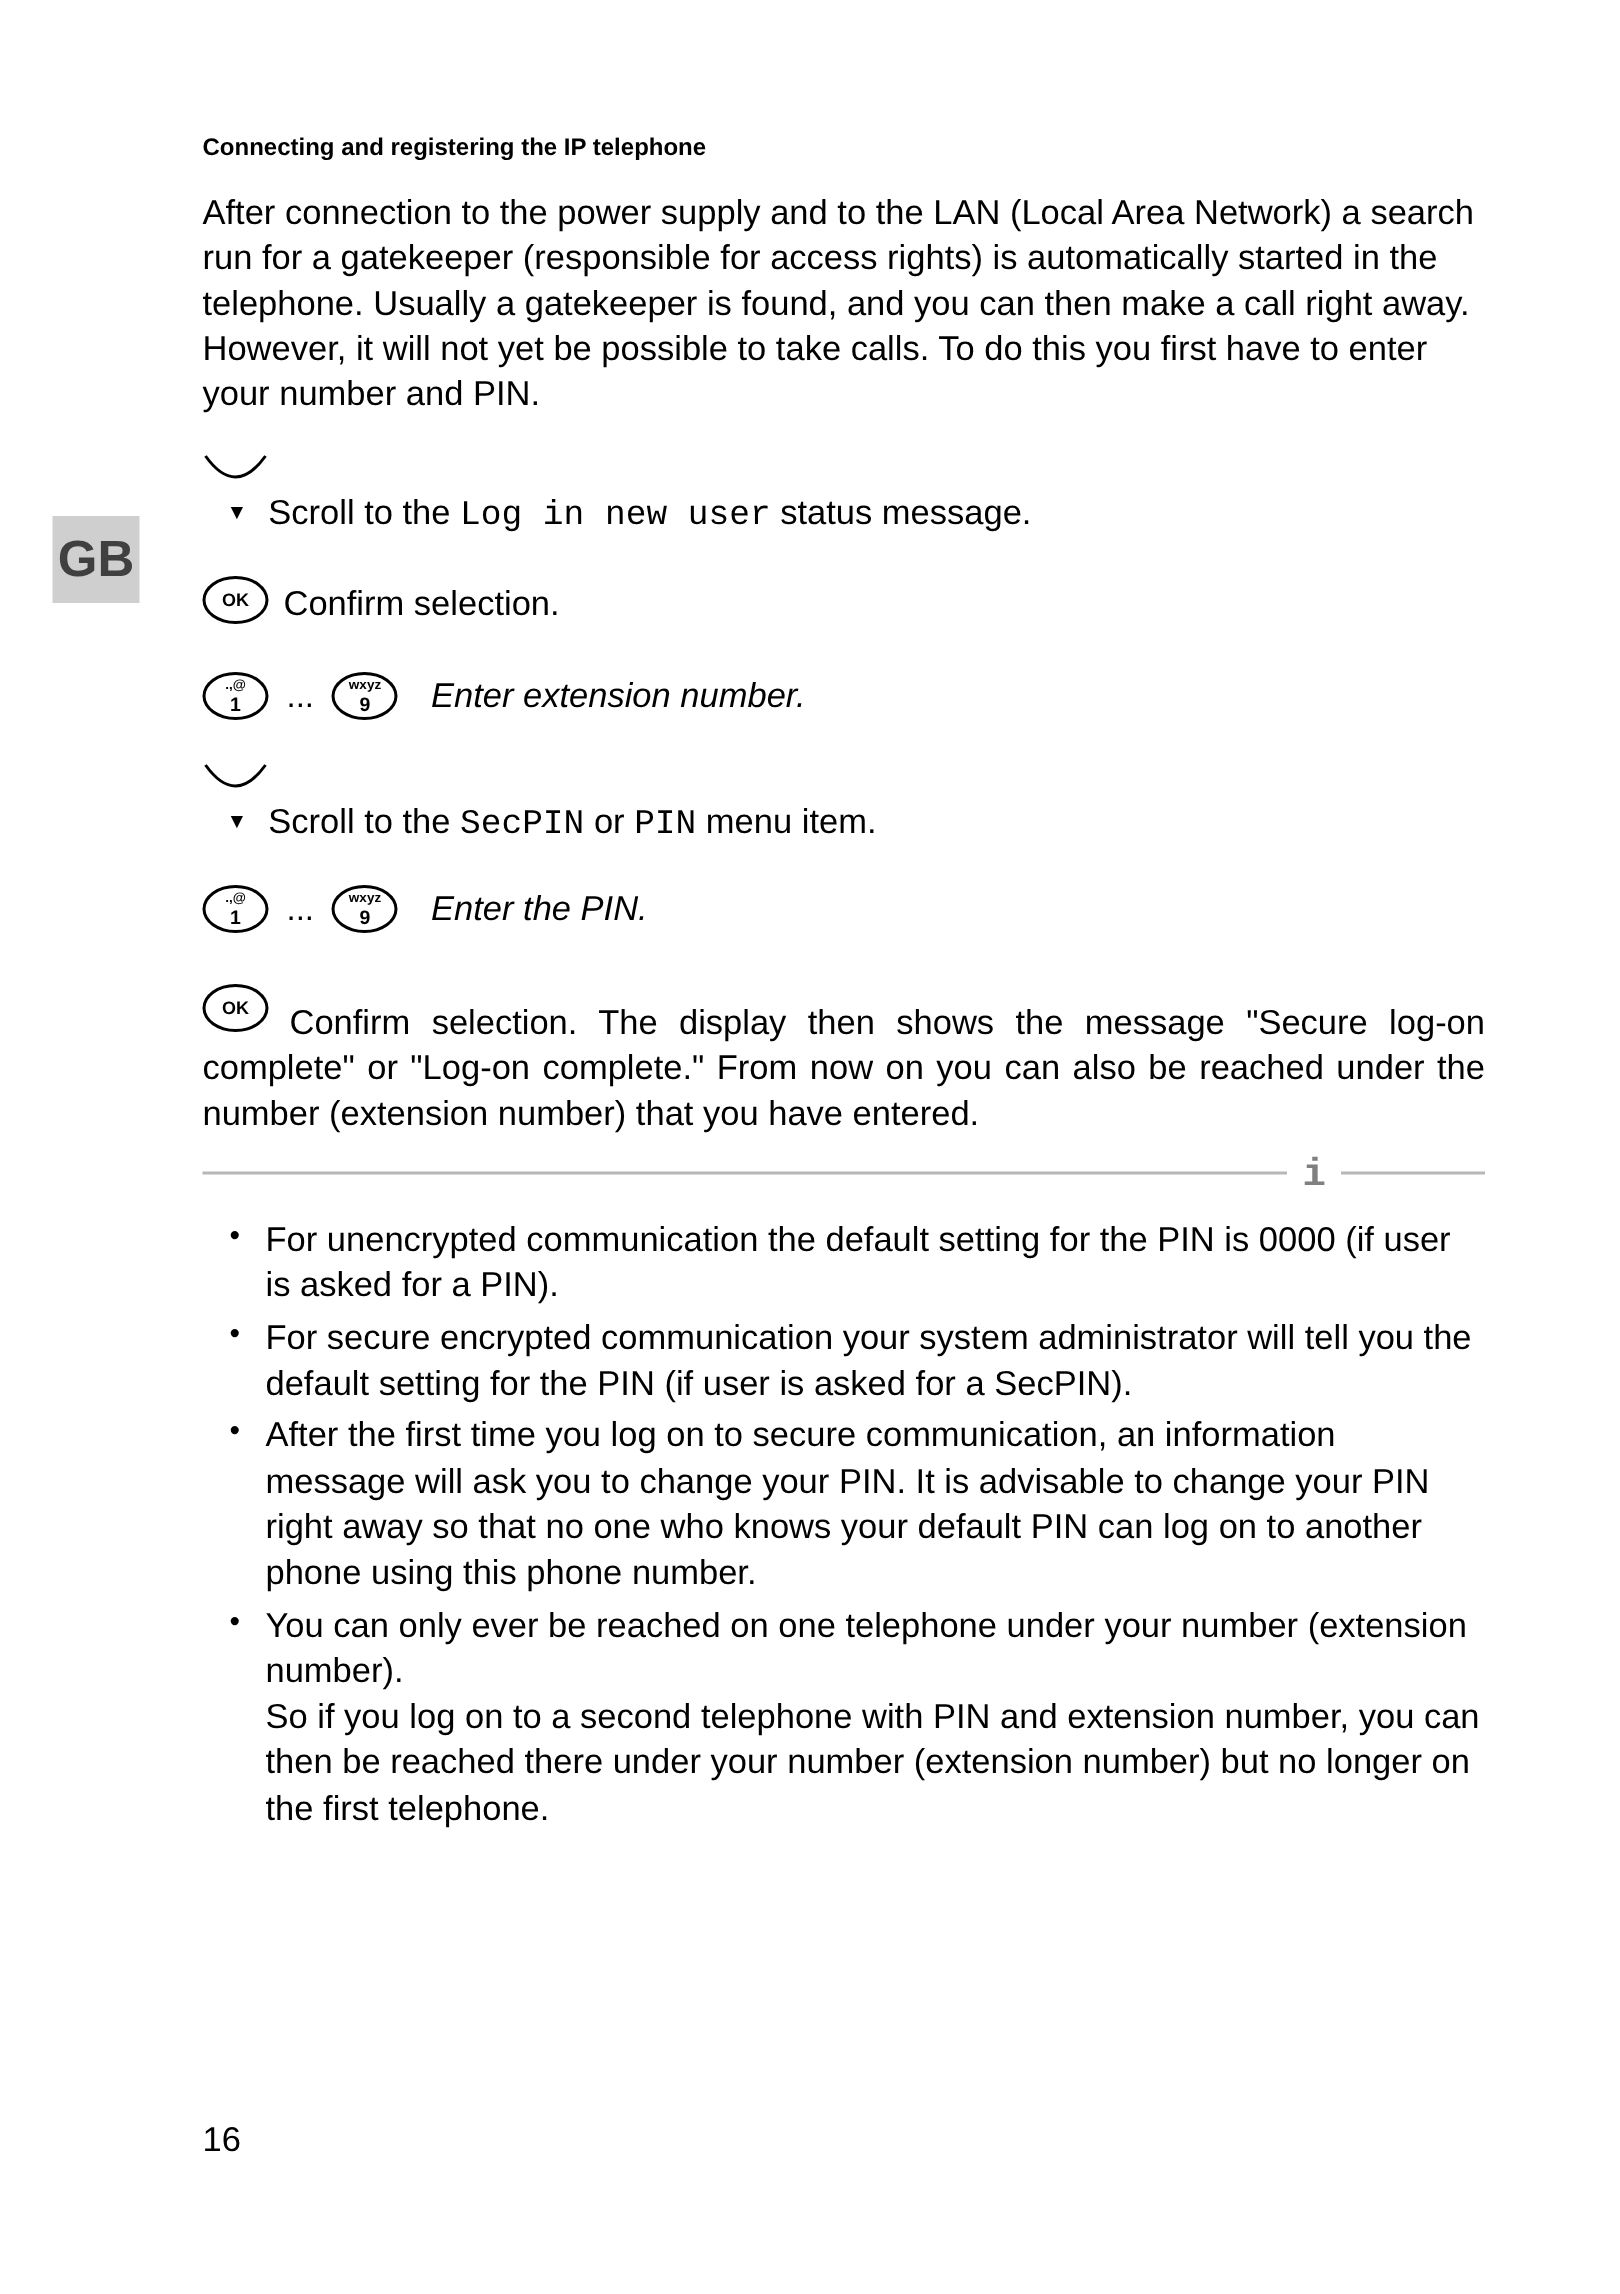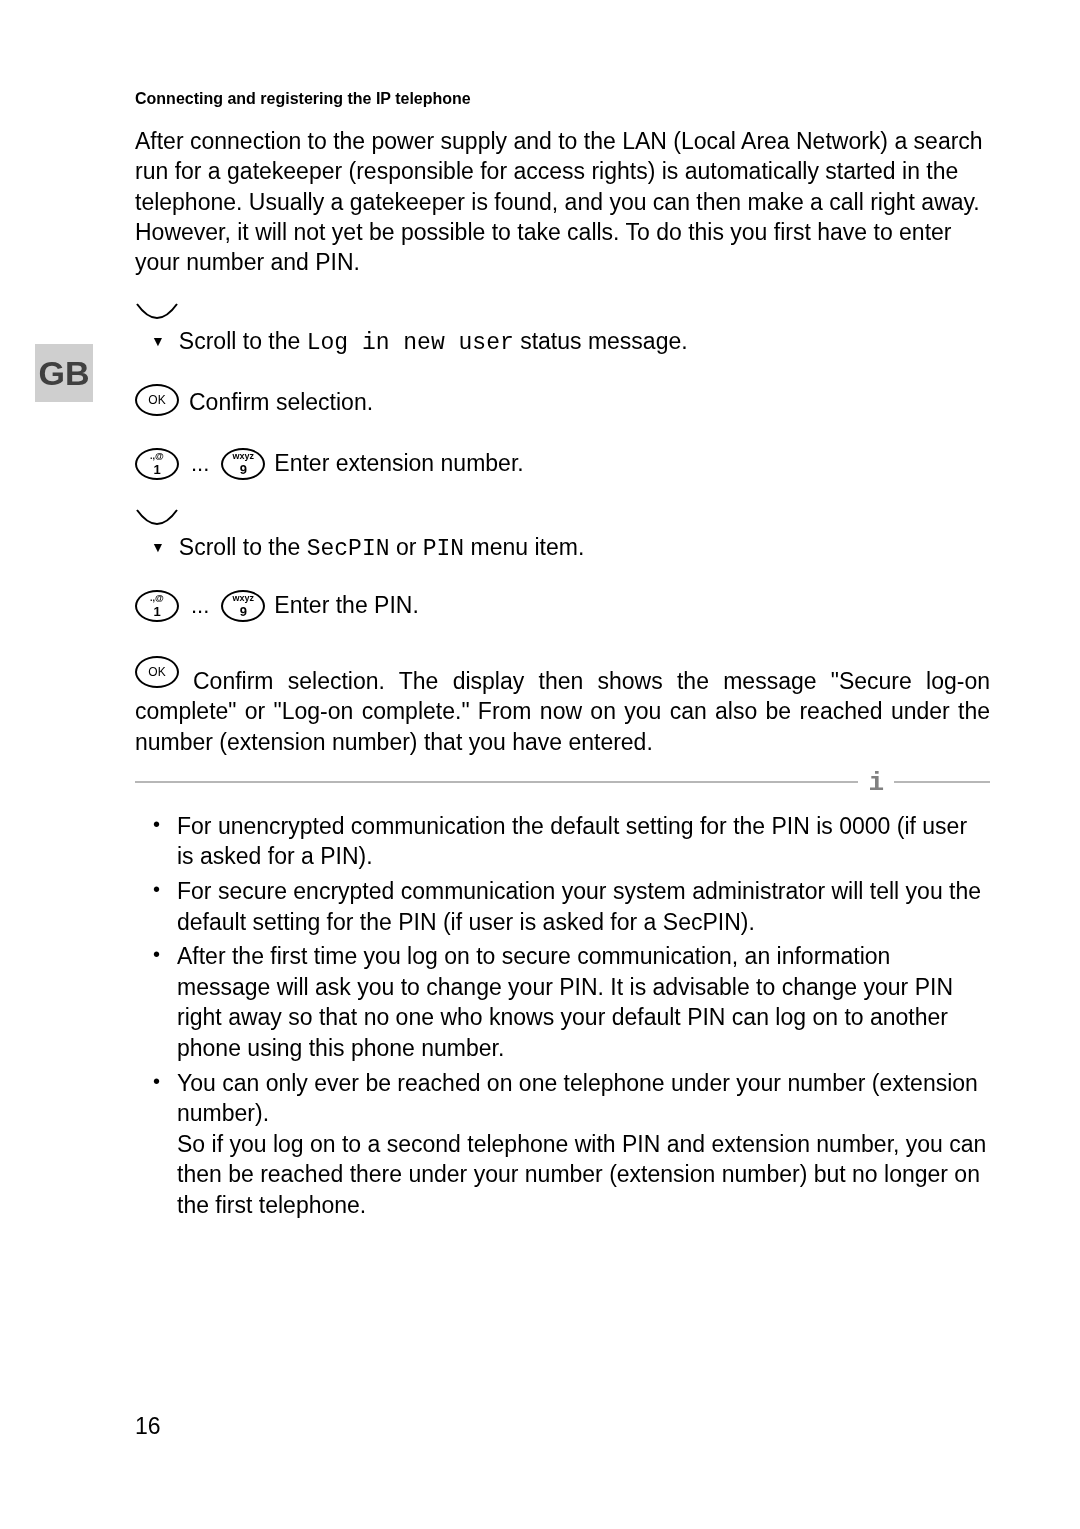--- a/index.html
+++ b/index.html
@@ -16,28 +16,28 @@
   .mono { font-family: "Courier New", Courier, monospace; }
   .info-divider { position: relative; border-top: 2px solid #b7b7b7; margin: 24px 0 28px 0; height: 0; }
   .info-divider .i-mark { position: absolute; right: 96px; top: -15px; background: #fff; padding: 0 10px; font-family: "Courier New", Courier, monospace; font-size: 26px; font-weight: 700; color: #808080; }
   ul.info-list { list-style: none; padding-left: 42px; font-size: 23px; line-height: 1.33; }
   ul.info-list li { position: relative; margin-bottom: 4px; }
   ul.info-list li::before { content: "•"; position: absolute; left: -24px; top: 0; font-size: 20px; }
   .page-num { position: absolute; left: 135px; bottom: 89px; font-size: 23px; }
 
   
   .icon-oval { width: 44px; height: 32px; border: 2px solid #000; border-radius: 50% / 50%; display: inline-flex; align-items: center; justify-content: center; font-size: 12px; font-weight: 700; position: relative; }
-  .icon-oval.ok span.lbl { font-size: 12px; font-weight: 400; }
+  .icon-oval.ok span.lbl { font-size: 12px; font-weight: 700; }
   .icon-oval.key span.top { position: absolute; top: 2px; font-size: 9px; line-height: 1; }
   .icon-oval.key span.num { position: absolute; bottom: 2px; font-size: 13px; font-weight: 700; line-height: 1; }
   .ellipsis { font-size: 22px; line-height: 32px; padding: 0 4px; }
 
   
   .flex-row { display: flex; align-items: center; gap: 8px; flex-wrap: nowrap; }
-  .flex-row .step-line { font-size: 23px; margin-left: 1px; }
+  .flex-row .step-line { font-size: 23px; margin-left: 14px; font-style: italic; }
   .arrow-block { display: flex; flex-direction: column; align-items: flex-start; }
   .arrow-block .step-line { font-size: 23px; margin-top: 2px; margin-left: 28px; display: inline; }
   .arrow-block .row2 { display: flex; align-items: center; }
 
   .ok-block .ok-text { font-size: 23px; line-height: 1.32; }
 
   .ok-simple { display: flex; align-items: flex-end; gap: 10px; margin-bottom: 32px; }
   .ok-simple .step-line { font-size: 23px; }
 
   svg.curve-svg { width: 44px; height: 24px; display: block; }

